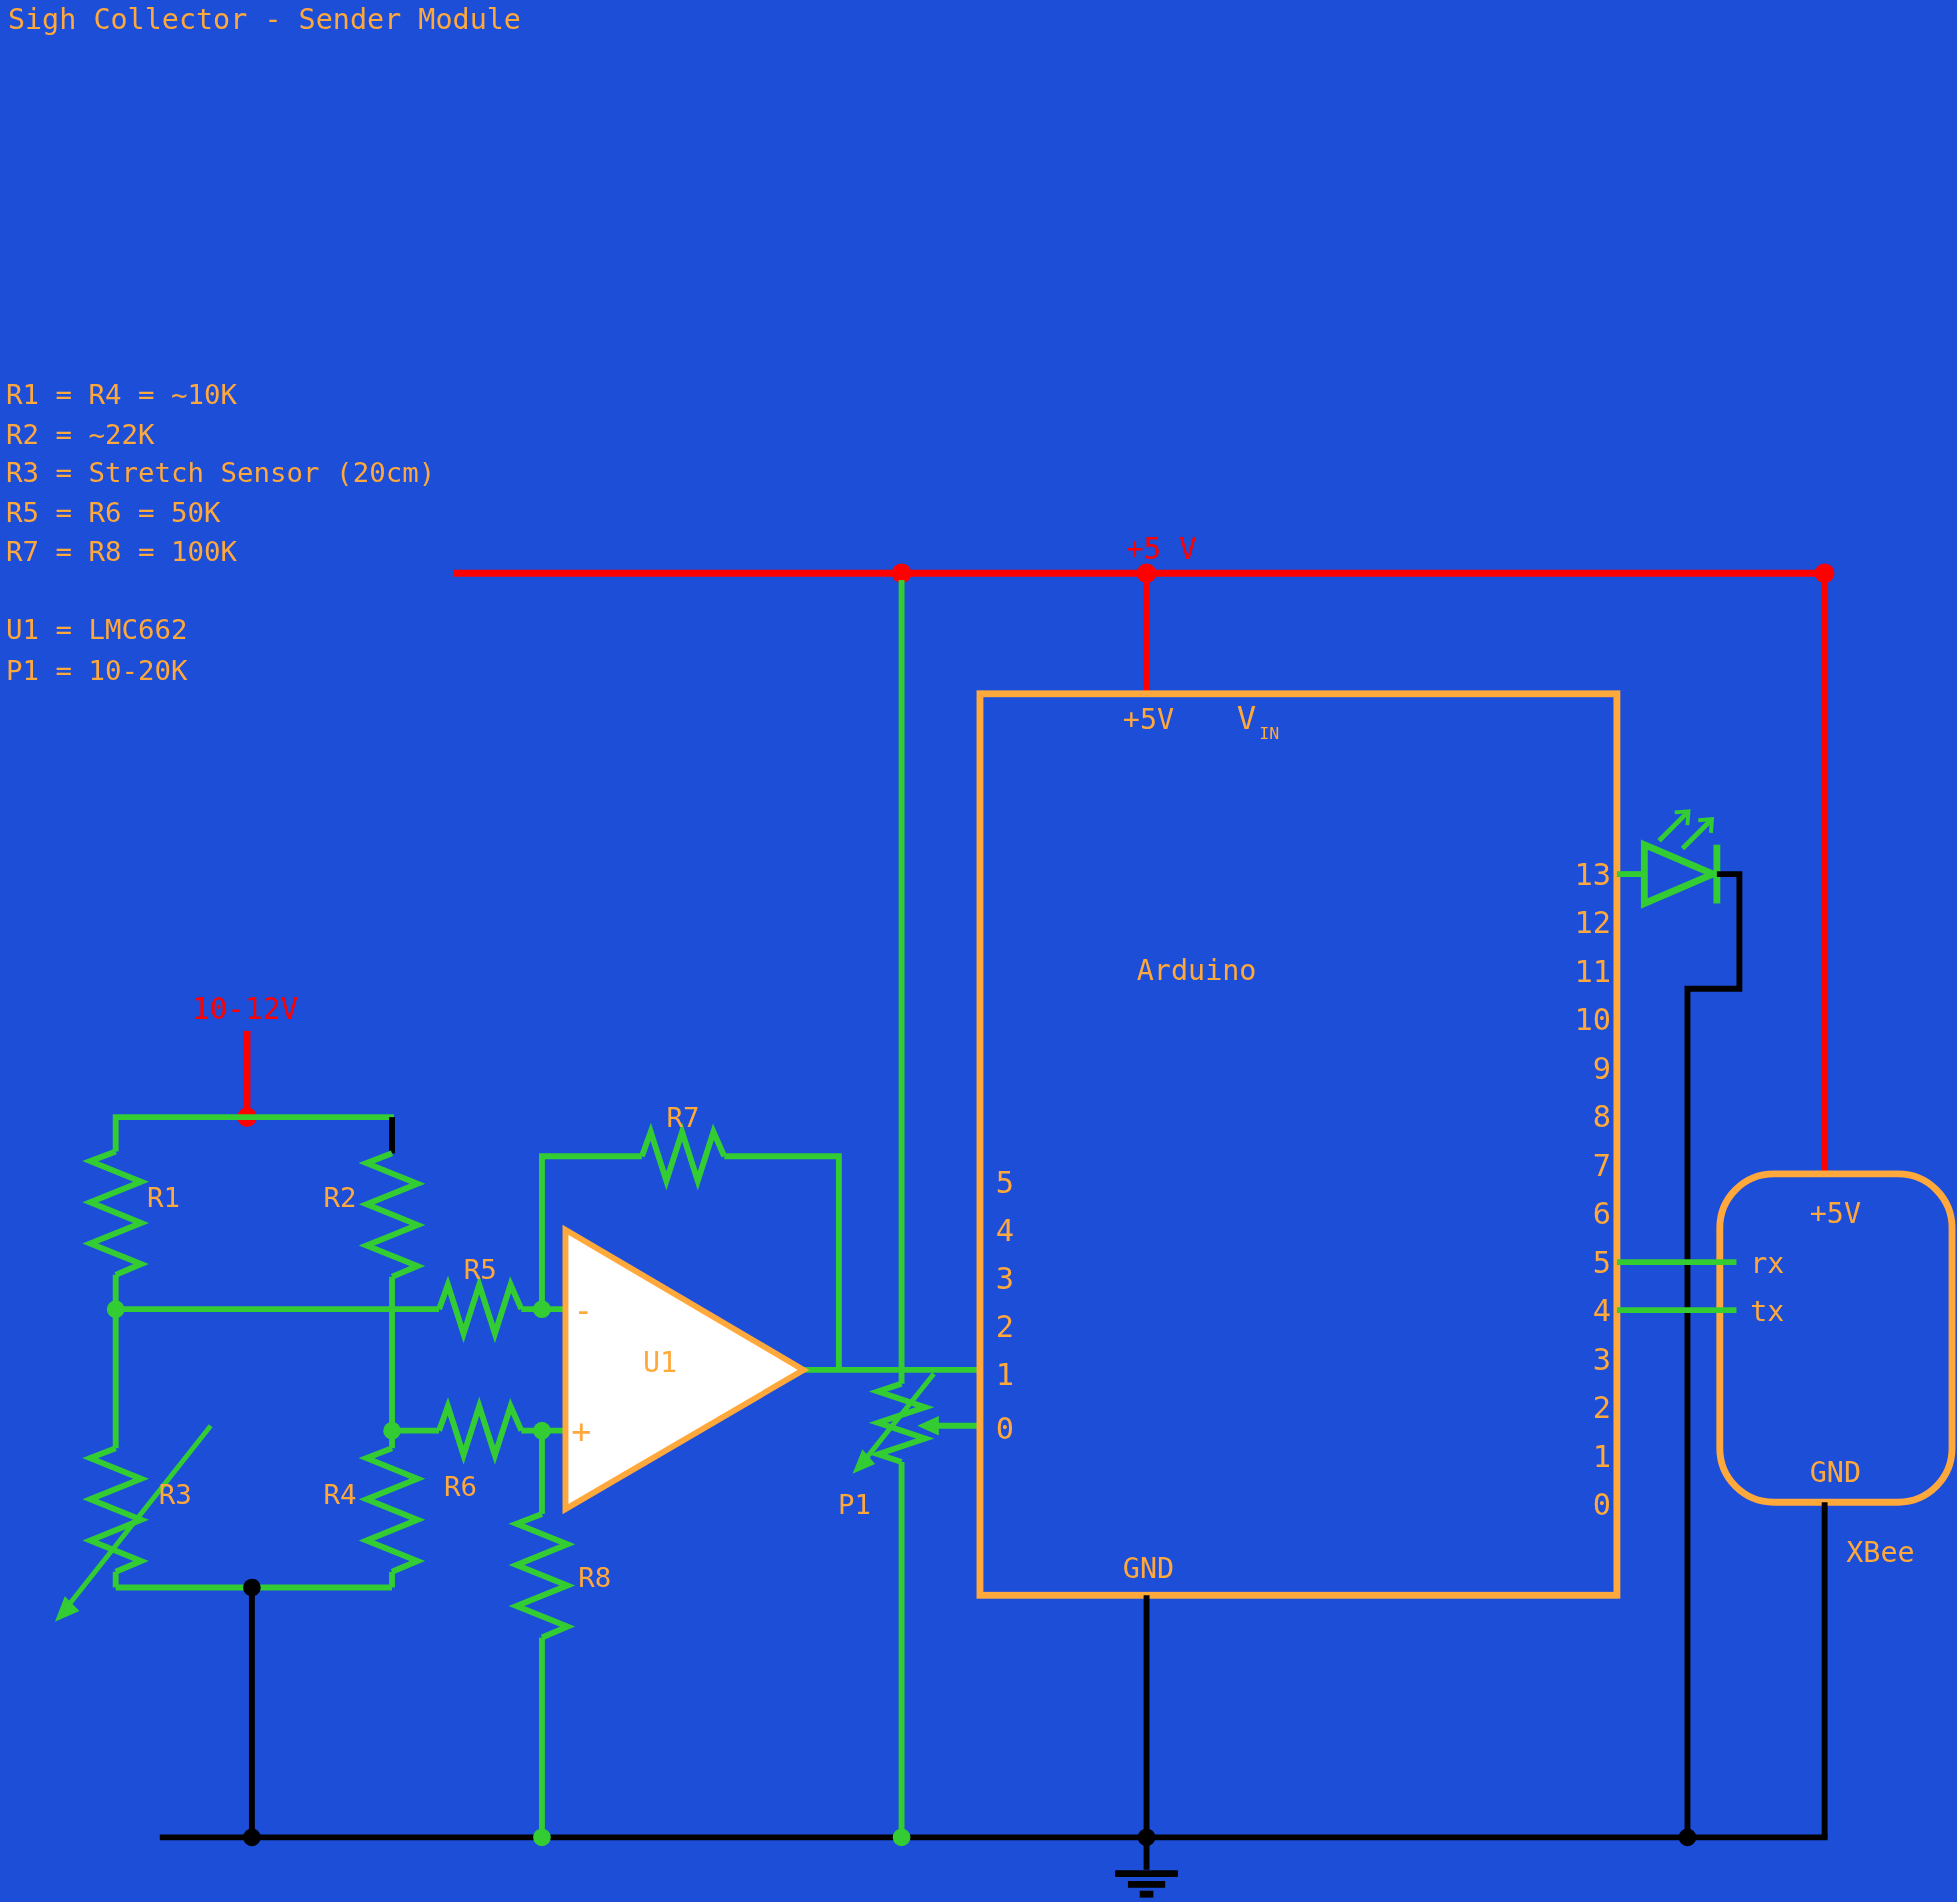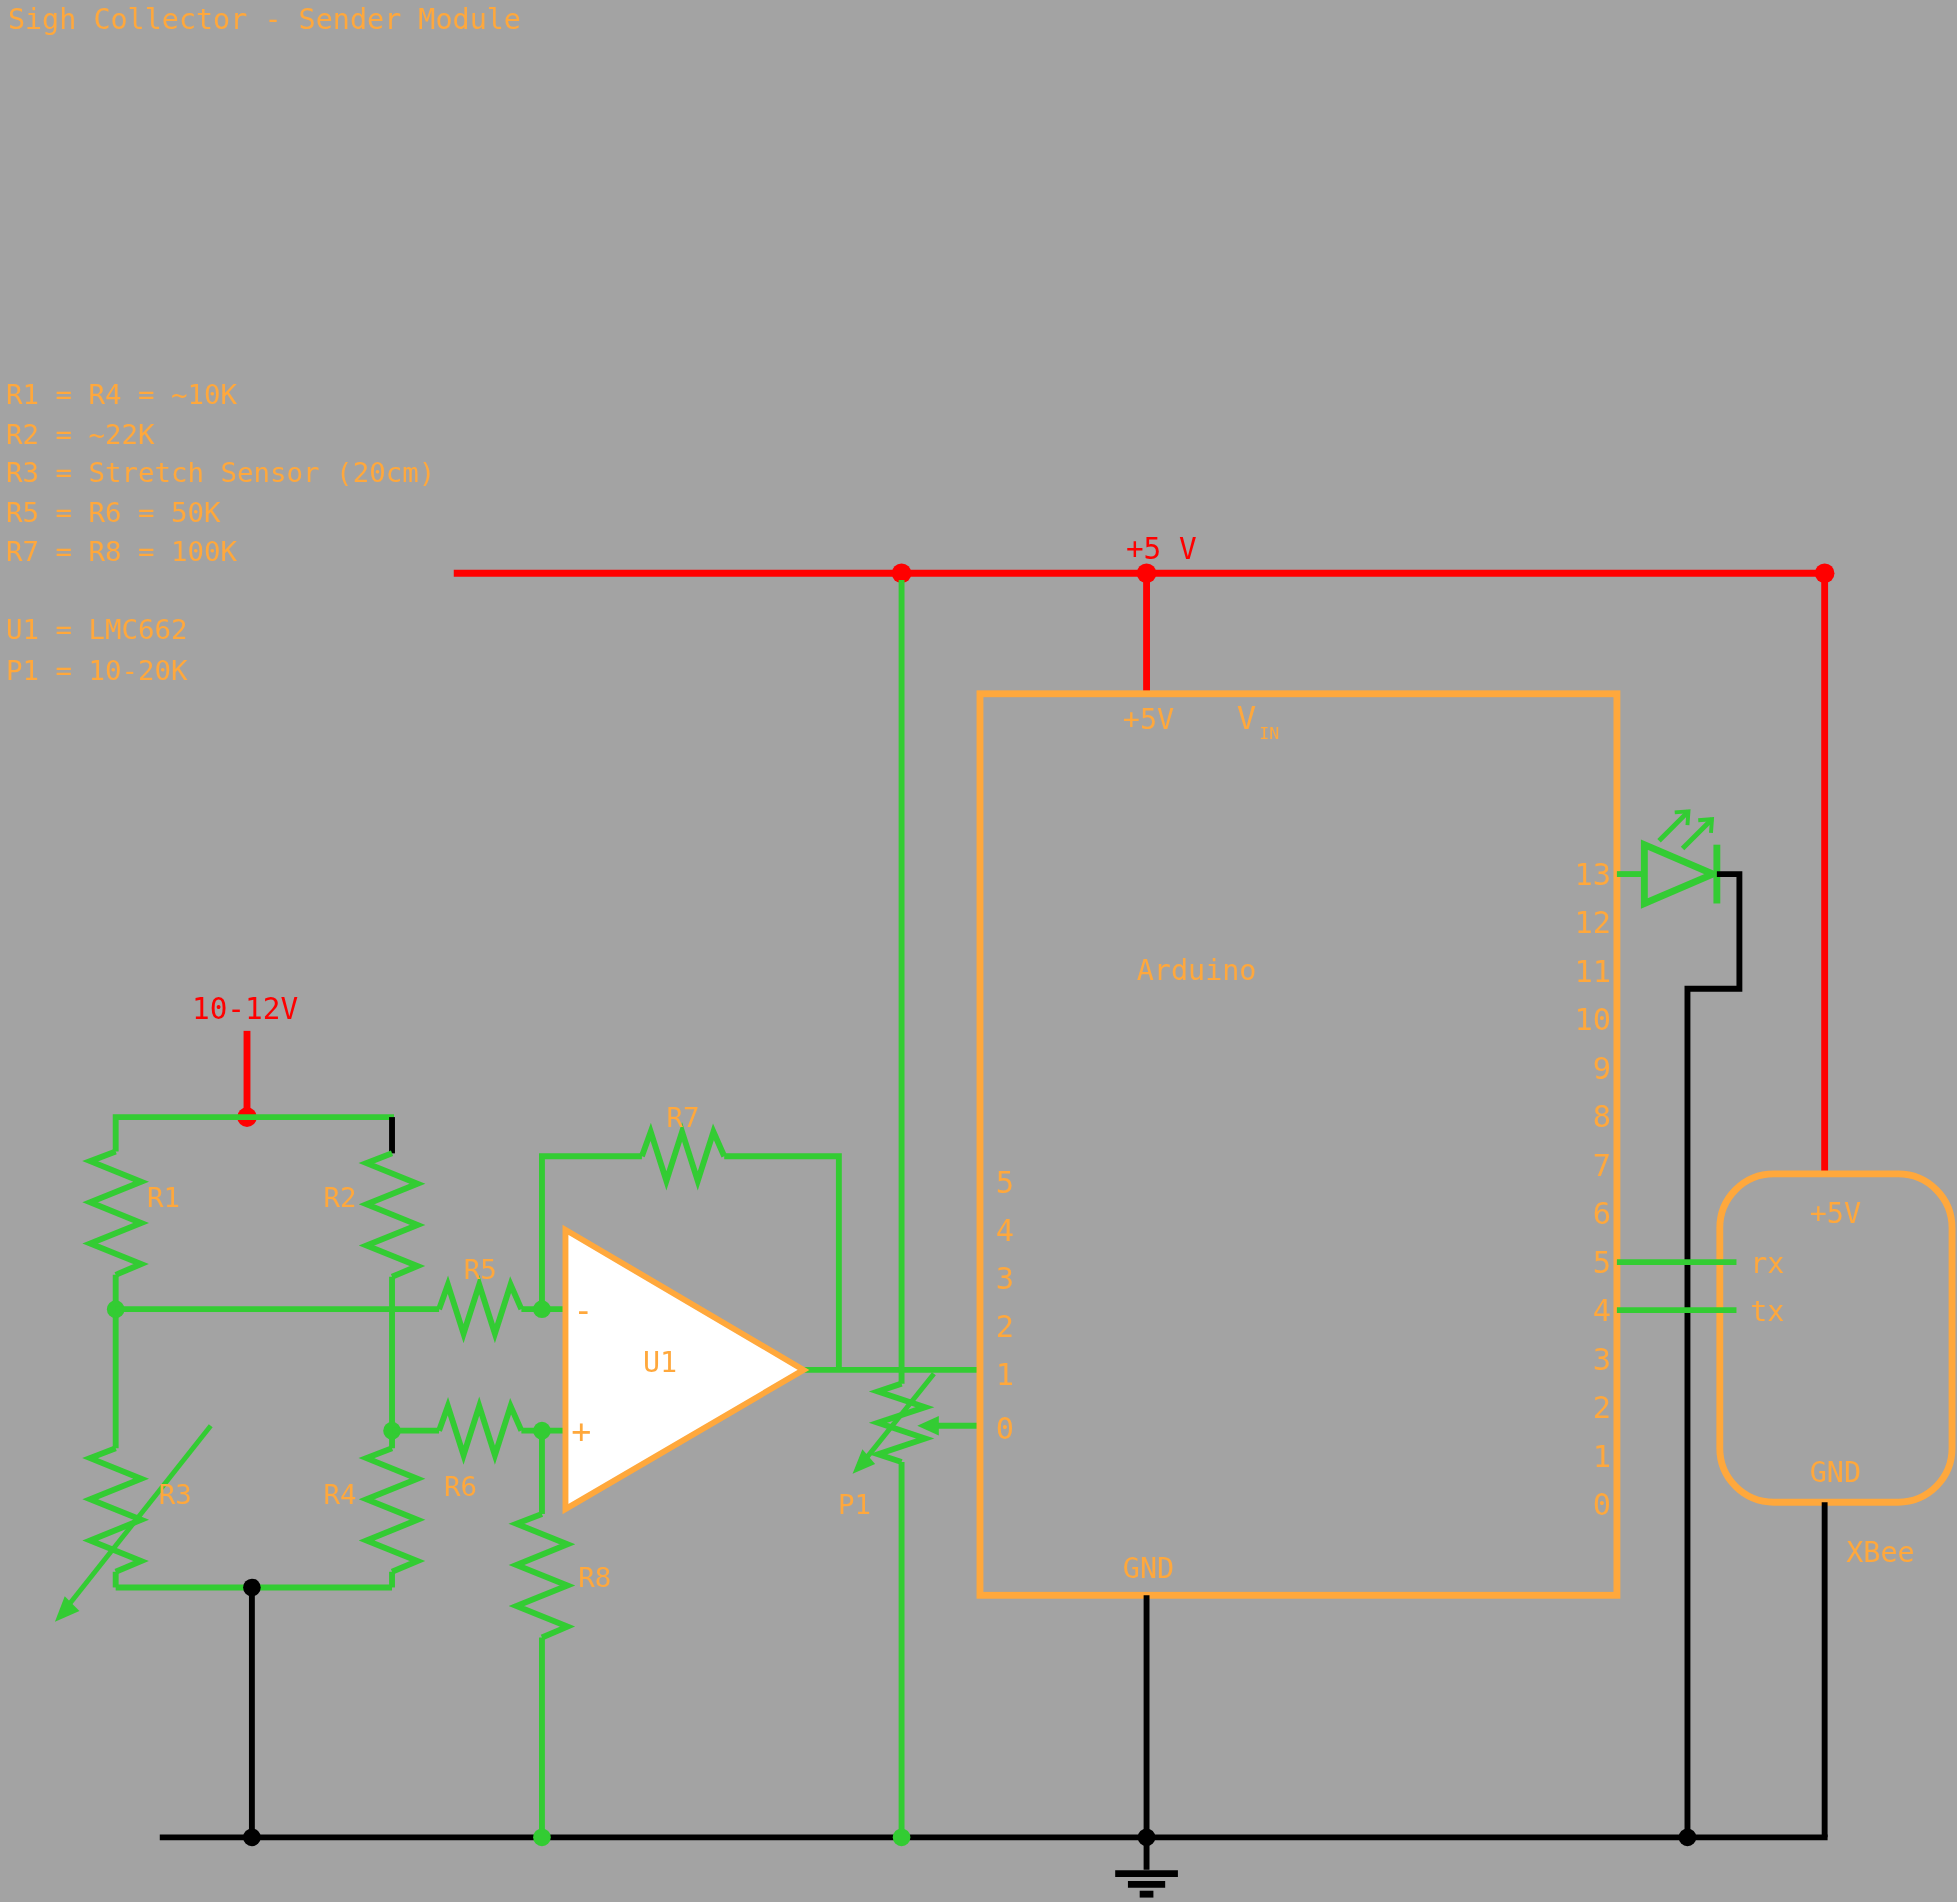--- a/index.html
+++ b/index.html
@@ -1,16 +1,16 @@
 <!DOCTYPE html>
 <html><head>
 <meta charset="utf-8">
 <style>
   html,body{margin:0;padding:0;background:#ffffff;}
-  .stage{position:relative;width:1957px;height:1902px;background:#a3a3a3;}
+  .stage{position:relative;width:1957px;height:1902px;background:#1d4ed8;}
   svg{display:block;}
   text{font-family:"DejaVu Sans Mono","Liberation Mono",monospace;}
   .wire-g{stroke:#33cc33;stroke-width:6;fill:none;}
   .wire-gt{stroke:#33cc33;stroke-width:5;fill:none;}
   .wire-r{stroke:#ff0000;stroke-width:7;fill:none;}
   .wire-b{stroke:#000000;stroke-width:6;fill:none;}
   .bar-b{stroke:#000000;stroke-width:7;fill:none;}
   .box-o{stroke:#ffa83c;stroke-width:7;fill:none;}
   .tri-o{stroke:#ffa83c;stroke-width:6;fill:#ffffff;}
   .dot-r{fill:#ff0000;}

